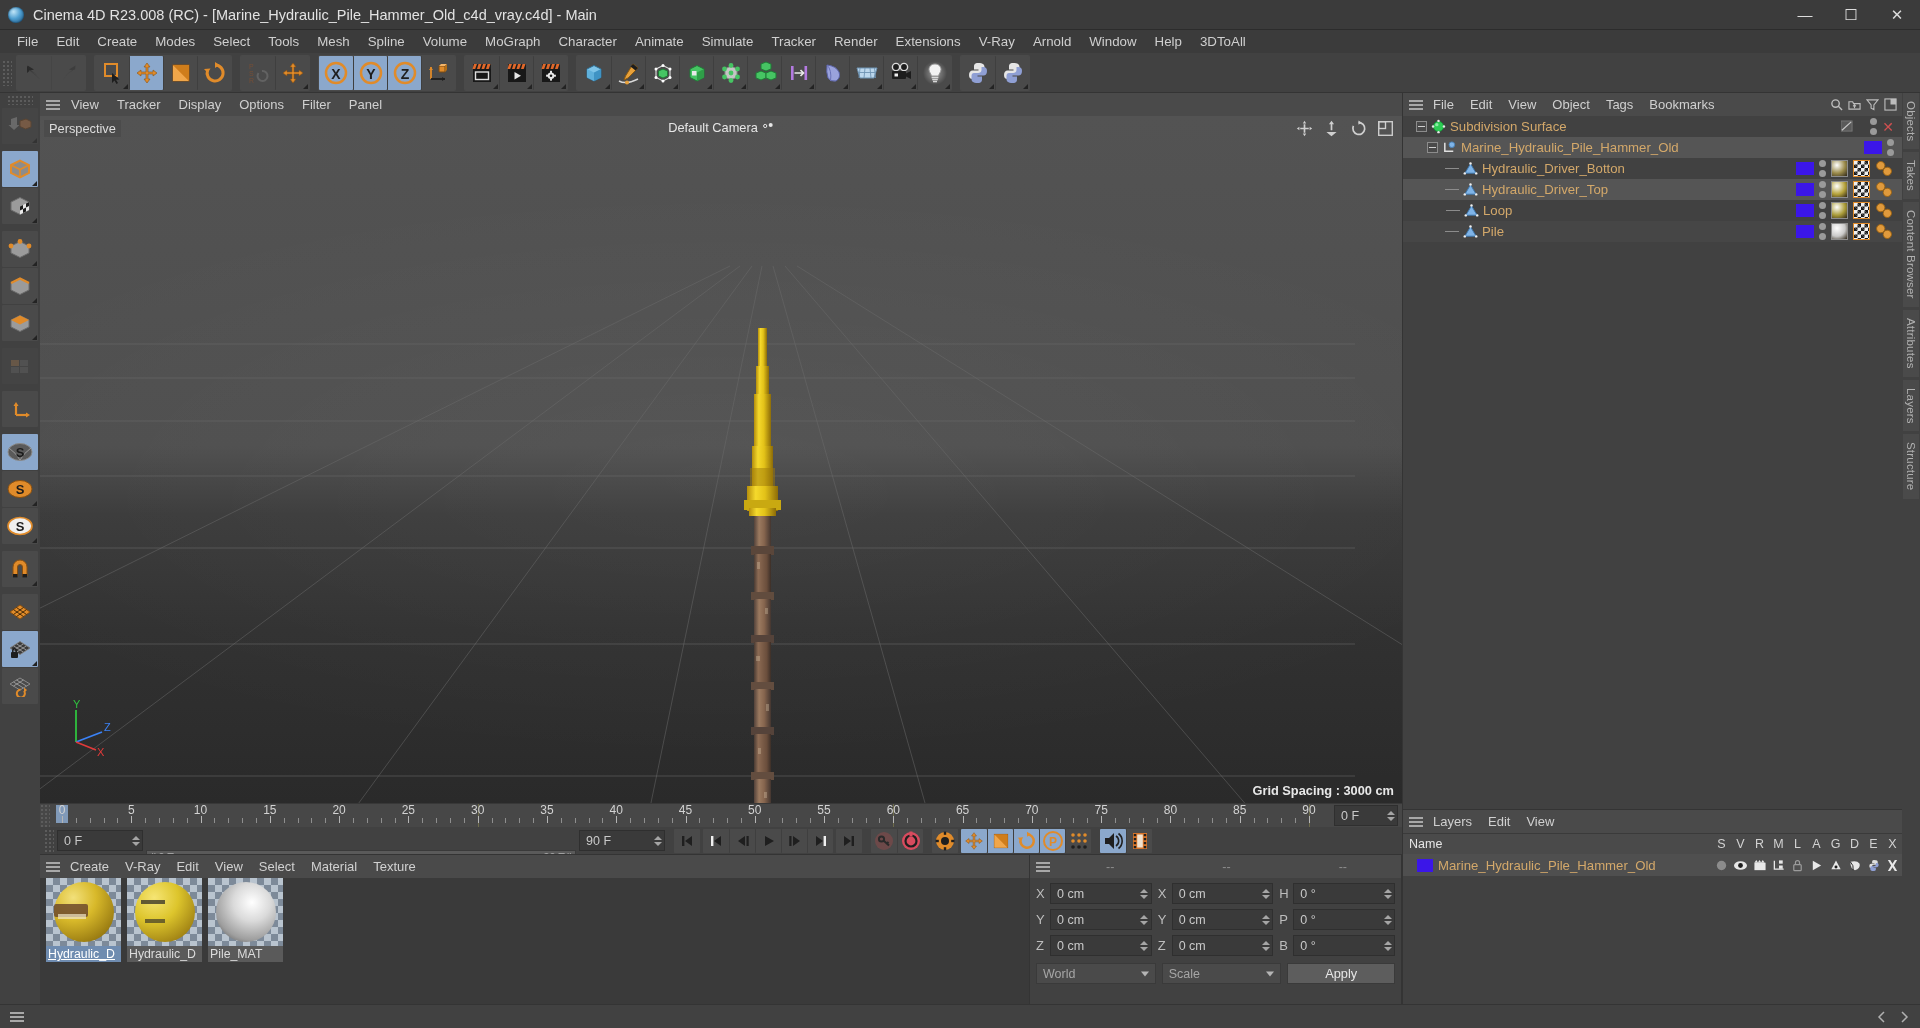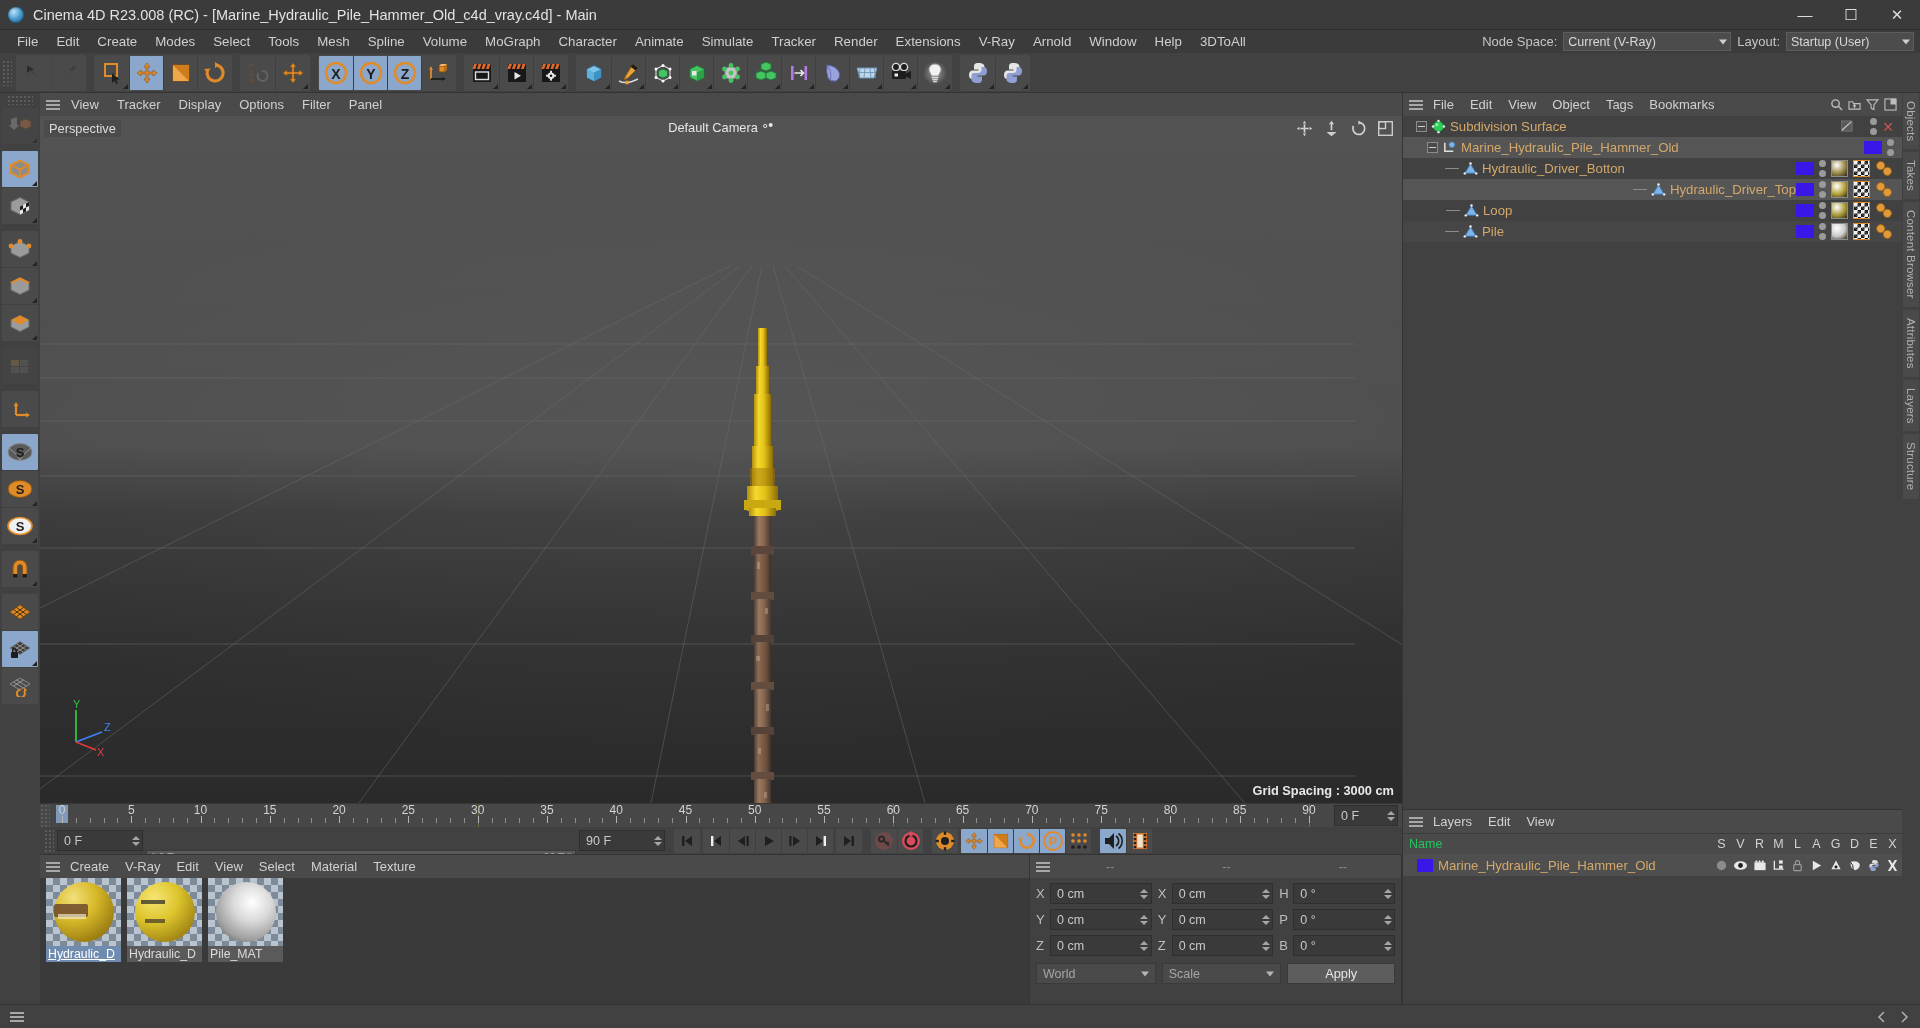--- a/index.html
+++ b/index.html
@@ -158,21 +158,21 @@
   .expander { width:11px; height:11px; border:1px solid #8c8c8c; background:#4a4a4a;
       display:flex; align-items:center; justify-content:center; flex:none; position:relative; }
   .expander:before { content:""; position:absolute; width:7px; height:1px; background:#cfcfcf; }
 
   
   .layerpanel { height:195px; display:flex; flex-direction:column; border-top:1px solid #343434; }
   .lyhdr { height:23px; background:#4a4a4a; display:flex; align-items:center; padding-left:4px; font-size:13px; }
   .lyhdr .mi { padding:2px 8px; color:#d0d0d0; }
   .lycols { height:21px; background:#4a4a4a; display:flex; align-items:center; font-size:12.5px;
       border-top:1px solid #3a3a3a; }
-  .lycols .nm { flex:1; padding-left:6px; color:#22c55e; }
+  .lycols .nm { flex:1; padding-left:6px; color:#e5e5e5; }
   .lycols .cc { width:19px; text-align:center; color:#d2d2d2; }
   .lybody { flex:1; background:#414141; }
   .lyrow { height:22px; background:#4f4f4f; display:flex; align-items:center; font-size:13.2px; }
   .lyrow .nm { flex:1; display:flex; align-items:center; gap:5px; padding-left:14px; color:#d3a86a; }
   .lyswatch { width:16px; height:13px; background:#3b16e8; flex:none; }
   .lyrow .cc { width:19px; display:flex; align-items:center; justify-content:center; }
 
   
   .vtabs { width:18px; background:#414141; display:flex; flex-direction:column; align-items:center; }
   .vtab { writing-mode:vertical-rl; font-size:11.5px; color:#b0b0b0; background:#4a4a4a;
@@ -216,32 +216,20 @@
     <span class="mi">Simulate</span>
     <span class="mi">Tracker</span>
     <span class="mi">Render</span>
     <span class="mi">Extensions</span>
     <span class="mi">V-Ray</span>
     <span class="mi">Arnold</span>
     <span class="mi">Window</span>
     <span class="mi">Help</span>
     <span class="mi">3DToAll</span>
 
-    <div class="right">
-      <span class="lbl-small">Node Space:</span>
-      <div class="combo" style="width:168px">
-        <span class="cv">Current (V-Ray)</span>
-        <span class="arrow"></span>
-      </div>
-      <span class="lbl-small">Layout:</span>
-      <div class="combo" style="width:128px">
-        <span class="cv">Startup (User)</span>
-        <span class="arrow"></span>
-      </div>
-    </div>
   </div>
 
   <div class="toolbar">
     <div class="dotgrid"></div>
 
     <div class="tgroup">
       <div class="tbtn">
         <svg width="24" height="24" viewBox="0 0 24 24">
             <path d="M18 18 L7 9 L11 9 L5 5 L5 12 L8 9.6" fill="#2a2a2a"></path>
             <path d="M17.5 18.5 C14 12 9 9 6 8.5 L5.5 4.5 L12 8.5 L8 9.4 C11 10.5 15 13.5 17.5 18.5Z" fill="#2b2b2b"></path>
@@ -1342,21 +1330,21 @@
               </span>
               <span style="width: 17px; height: 17px; border: 1px solid rgb(141, 141, 141); display: inline-block; background: radial-gradient(circle at 33% 28%, rgb(255, 255, 255) 0%, rgb(154, 138, 74) 55%, rgb(48, 40, 26) 100%);"></span>
               <span style="width: 17px; height: 17px; border: 1.5px solid rgb(224, 139, 42); display: inline-block; background-image: linear-gradient(45deg, rgb(29, 29, 29) 25%, transparent 25%, transparent 75%, rgb(29, 29, 29) 75%), linear-gradient(45deg, rgb(29, 29, 29) 25%, rgb(240, 240, 240) 25%, rgb(240, 240, 240) 75%, rgb(29, 29, 29) 75%); background-size: 7px 7px; background-position: 0px 0px, 3.5px 3.5px;"></span>
               <svg width="19" height="17" viewBox="0 0 20 18">
                 <circle cx="6" cy="6" r="4.4" fill="#e09a3c" stroke="#9a6212"></circle>
                 <circle cx="13" cy="12" r="4.4" fill="#e09a3c" stroke="#9a6212"></circle>
               </svg>
             </div>
           </div>
           <div class="omrow sel">
-            <div class="namecell" style="padding-left: 42px; justify-content: flex-end;">
+            <div class="namecell" style="padding-left: 42px;">
               <span style="width: 14px; height: 1px; background: rgb(140, 140, 140); display: inline-block; flex: 0 0 auto;"></span>
               <svg width="15" height="15" viewBox="0 0 16 16">
                 <path d="M8 3 L14 13 L2 13Z" fill="#7fb4e8" stroke="#3f77ad"></path>
                 <circle cx="8" cy="2.6" r="1.3" fill="#f0f0f0"></circle>
                 <circle cx="1.9" cy="13.2" r="1.3" fill="#f0f0f0"></circle>
                 <circle cx="14.1" cy="13.2" r="1.3" fill="#f0f0f0"></circle>
               </svg>
               <span class="oname">Hydraulic_Driver_Top</span>
             </div>
             <div class="tags">

